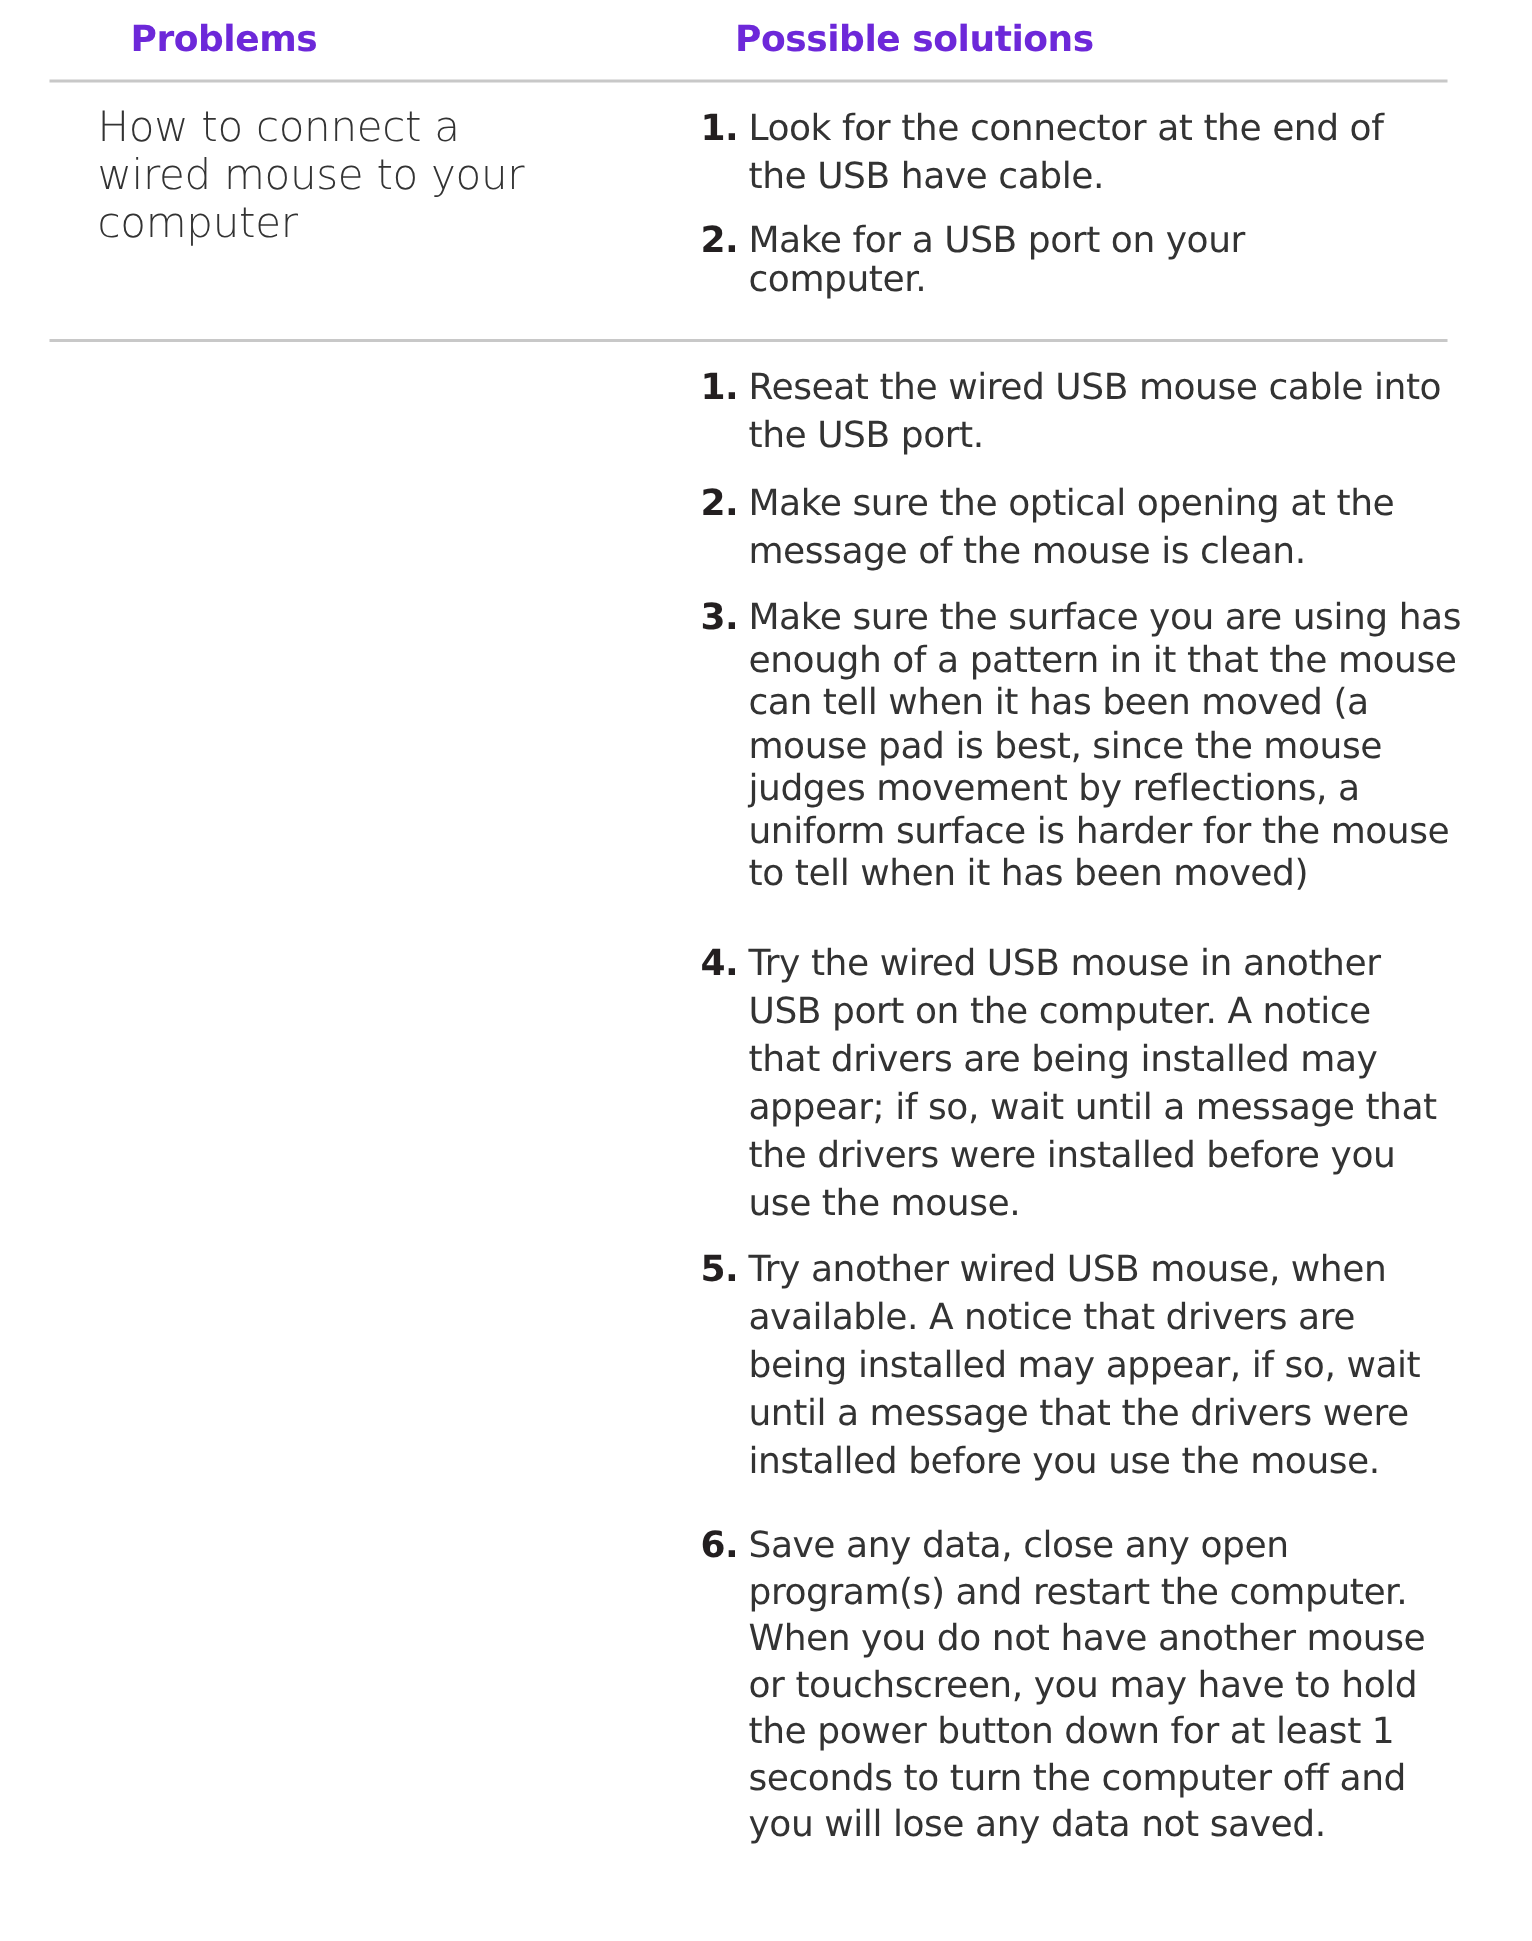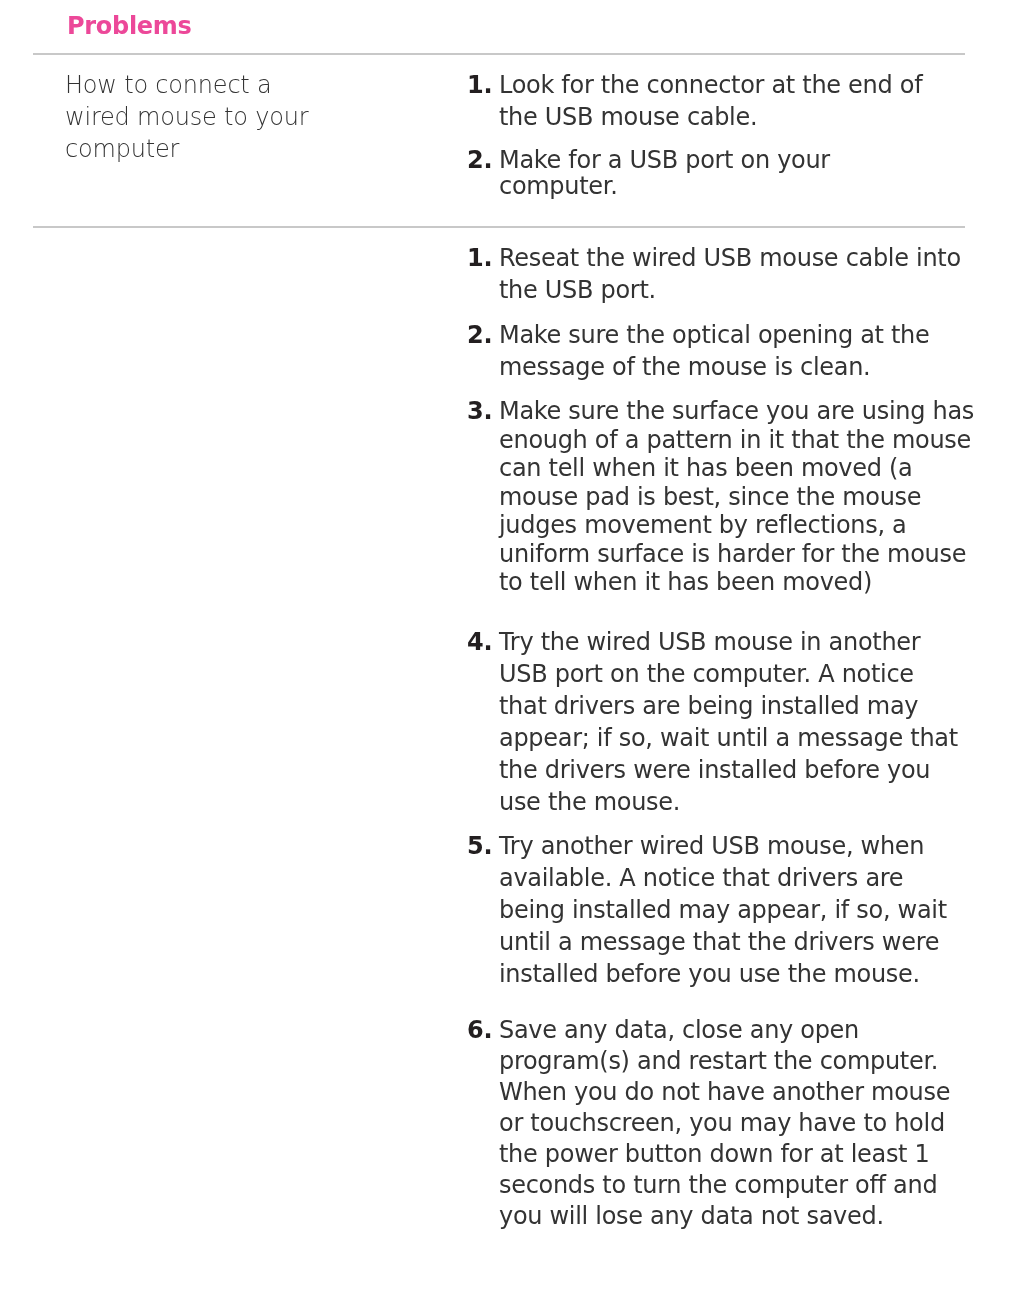--- a/index.html
+++ b/index.html
@@ -19,36 +19,37 @@
     position: absolute;
     left: 0; top: 0;
     width: 1021px; height: 1294px;
   }
   .col-header {
     position: absolute;
     top: 12px;
     font-weight: bold;
     font-size: 24px;
     letter-spacing: -0.3px;
-    color: #ec4899;
+    color: #6d28d9;
+    margin-left: 20px;
   }
   .col-header.problems { left: 67px; }
   .col-header.solutions { left: 470px; }
   .divider {
     position: absolute;
     left: 33px;
     width: 932px;
     height: 2px;
     background: #c8c8c8;
   }
   .problem-text {
     position: absolute;
     left: 65px;
     width: 300px;
-    font-size: 24px;
+    font-size: 28px;
     font-weight: 300;
     line-height: 32px;
     color: #333333;
     letter-spacing: -0.2px;
   }
   .solution {
     position: absolute;
     left: 467px;
     width: 510px;
     font-size: 24px;
@@ -68,31 +69,32 @@
     white-space: pre-line;
   }
   .lh32 { line-height: 32px; }
 </style>
 </head>
 <body>
 
 <div class="page">
 
   <div class="col-header problems">Problems</div>
+  <div class="col-header solutions">Possible solutions</div>
 
   <div class="divider" style="top:53px;"></div>
 
   <div class="problem-text" style="top:69px; white-space:pre-line;">How to connect a
 wired mouse to your
 computer</div>
 
   <div class="solution lh32" style="top:69px;">
     <span class="num">1.</span>
     <span class="txt">Look for the connector at the end of
-the USB mouse cable.</span>
+the USB have cable.</span>
   </div>
   <div class="solution" style="top:147px; line-height:26px;">
     <span class="num">2.</span>
     <span class="txt">Make for a USB port on your
 computer.</span>
   </div>
 
   <div class="divider" style="top:226px;"></div>
 
 

